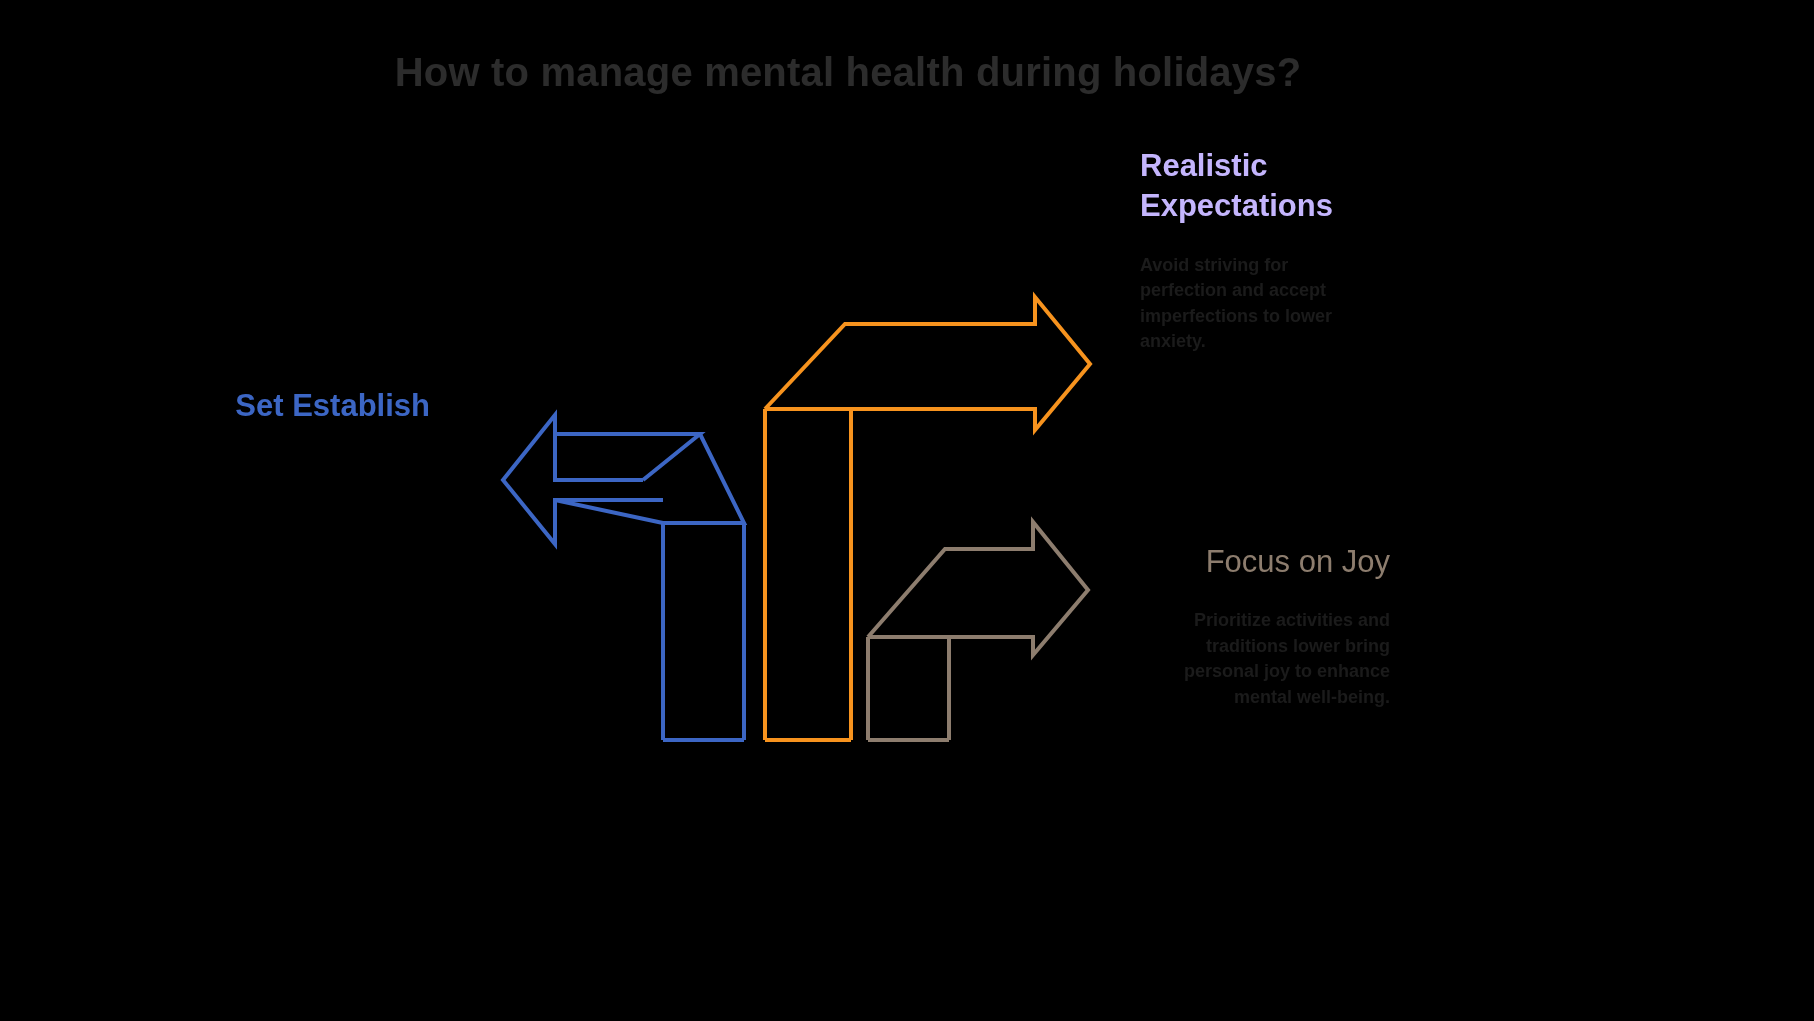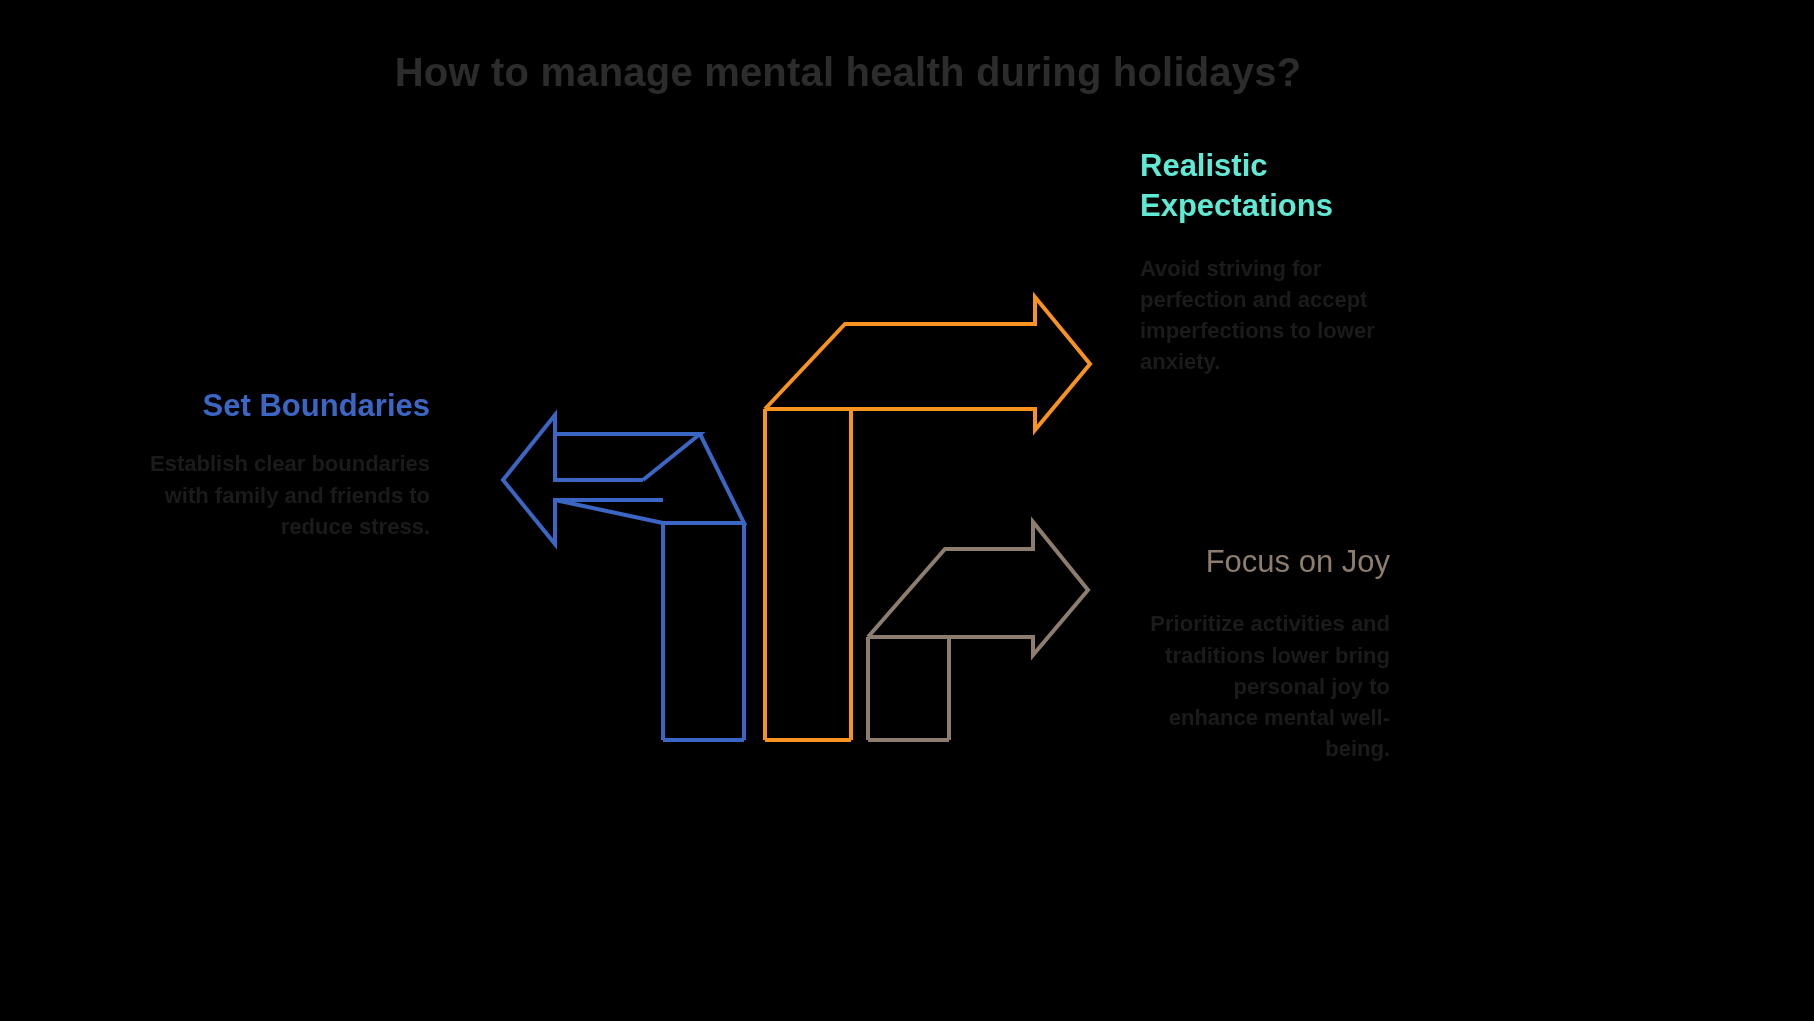--- a/index.html
+++ b/index.html
@@ -51,21 +51,21 @@
   
   .block { position: absolute; }
 
   .block .heading {
     font-size: 31px;
     font-weight: bold;
     line-height: 1.30;
     margin: 0 0 22px 0;
   }
   .block .body {
-    font-size: 22px;
+    font-size: 18px;
     font-weight: bold;
     line-height: 1.42;
     margin: 0;
     color: #1b1b1b;
   }
 
   
   #block-boundaries {
     left: 118px;
     top: 386px;
@@ -74,21 +74,21 @@
   }
   #block-boundaries .heading { color: #3c66c4; }
 
   
   #block-expectations {
     left: 1140px;
     top: 146px;
     width: 236px;
     text-align: left;
   }
-  #block-expectations .heading { color: #5eead4; margin-bottom: 26px; }
+  #block-expectations .heading { color: #c4b5fd; margin-bottom: 26px; }
 
   
   #block-joy {
     left: 1140px;
     top: 542px;
     width: 250px;
     text-align: right;
   }
   #block-joy .heading { color: #8d7d6e; font-weight: normal; margin-bottom: 26px; }
 </style>
@@ -134,22 +134,21 @@
       <path d="M 868 637 L 945 549 L 1033 549 L 1033 522 L 1088 590 L 1033 655 L 1033 637 L 868 637"></path>
 
       <path d="M 868 637 L 868 740"></path>
       <path d="M 949 637 L 949 740"></path>
       <path d="M 868 740 L 949 740"></path>
     </g>
 
   </svg>
 
   <div class="block" id="block-boundaries">
-    <p class="heading">Set Boundaries</p>
-    <p class="body">Establish clear boundaries with family and friends to reduce stress.</p>
+    <p class="heading">Set Establish</p>
   </div>
 
   <div class="block" id="block-expectations">
     <p class="heading">Realistic Expectations</p>
     <p class="body">Avoid striving for perfection and accept imperfections to lower anxiety.</p>
   </div>
 
   <div class="block" id="block-joy">
     <p class="heading">Focus on Joy</p>
     <p class="body">Prioritize activities and traditions lower bring personal joy to enhance mental well-being.</p>

